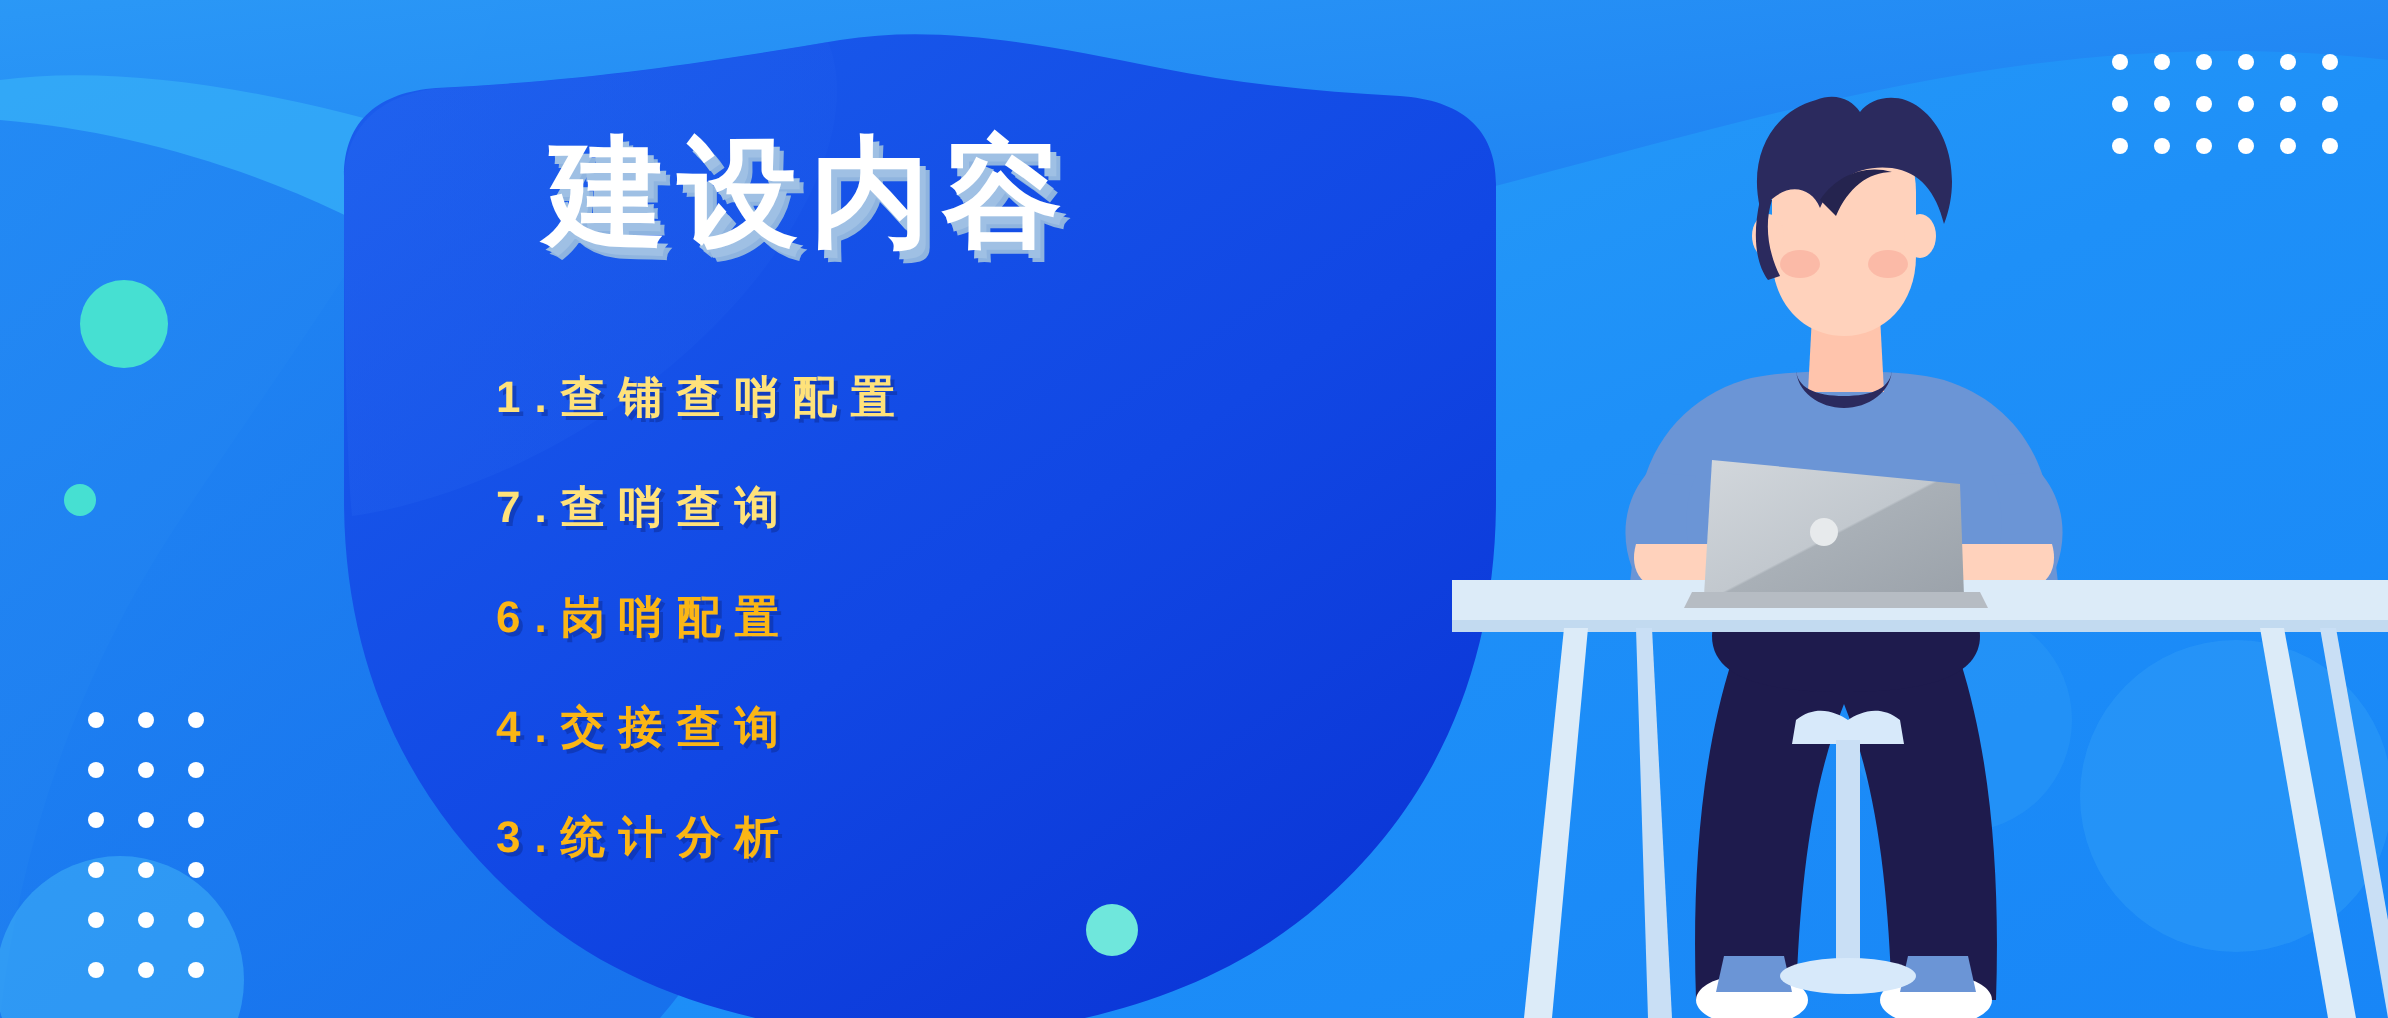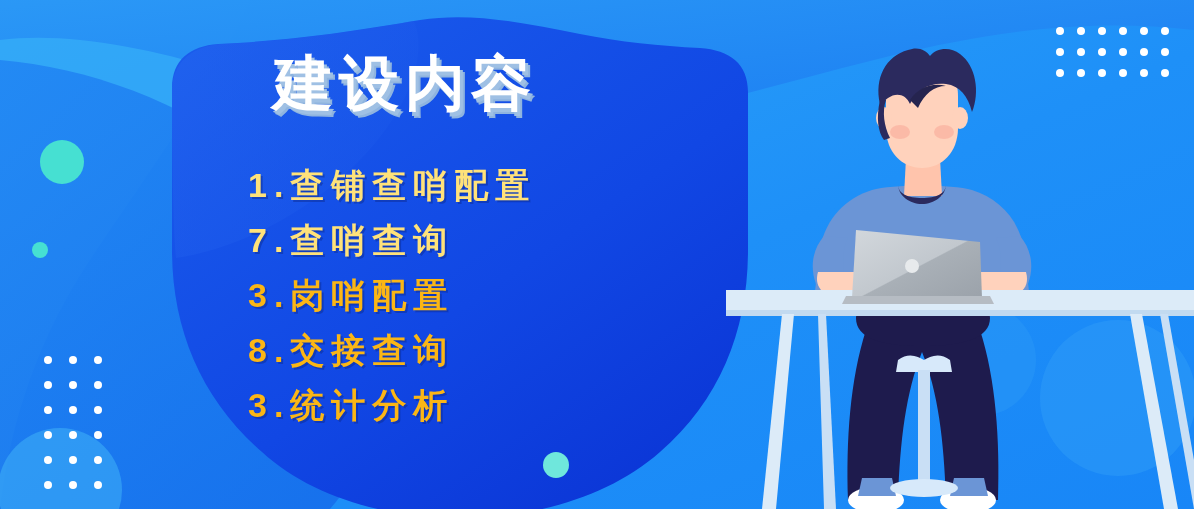--- a/index.html
+++ b/index.html
@@ -16,21 +16,21 @@
     overflow:hidden;
   }
   #bg-svg, #art-svg {
     position:absolute; top:0; left:0;
     width:1194px; height:509px;
     display:block;
   }
 
   
   #content {
-    position:absolute; top:0; left:0;
+    position:absolute; top:13px; left:0;
     width:1194px; height:360px;
     pointer-events:none;
   }
   #title {
     position:absolute;
     left:0; top:44px;
     width:810px;
     text-align:center;
     font-size:60px;
     font-weight:bold;
@@ -41,21 +41,21 @@
     pointer-events:auto;
   }
   #item-list {
     position:absolute;
     left:248px; top:158px;
     width:520px;
     list-style:none;
     pointer-events:auto;
   }
   #item-list li {
-    font-size:34px;
+    font-size:22px;
     font-weight:bold;
     letter-spacing:7px;
     line-height:55px;
     white-space:nowrap;
     text-shadow: 2px 2px 0 rgba(10,40,140,0.45);
   }
   #item-list li.tone-a { color:#FFE27A; }
   #item-list li.tone-b { color:#FBB615; }
 </style>
 </head>
@@ -234,19 +234,19 @@
     <path fill="#B6BCC3" d="M846,296 L990,296 L994,304 L842,304 Z"></path>
   </svg>
 
   <div id="content">
 
     <h1 id="title">建设内容</h1>
 
     <ul id="item-list">
       <li class="tone-a">1.查铺查哨配置</li>
       <li class="tone-a">7.查哨查询</li>
-      <li class="tone-b">3.岗哨配置</li>
-      <li class="tone-b">8.交接查询</li>
+      <li class="tone-b">6.岗哨配置</li>
+      <li class="tone-b">4.交接查询</li>
       <li class="tone-b">3.统计分析</li>
     </ul>
 
   </div>
 </div>
 
 </body></html>

